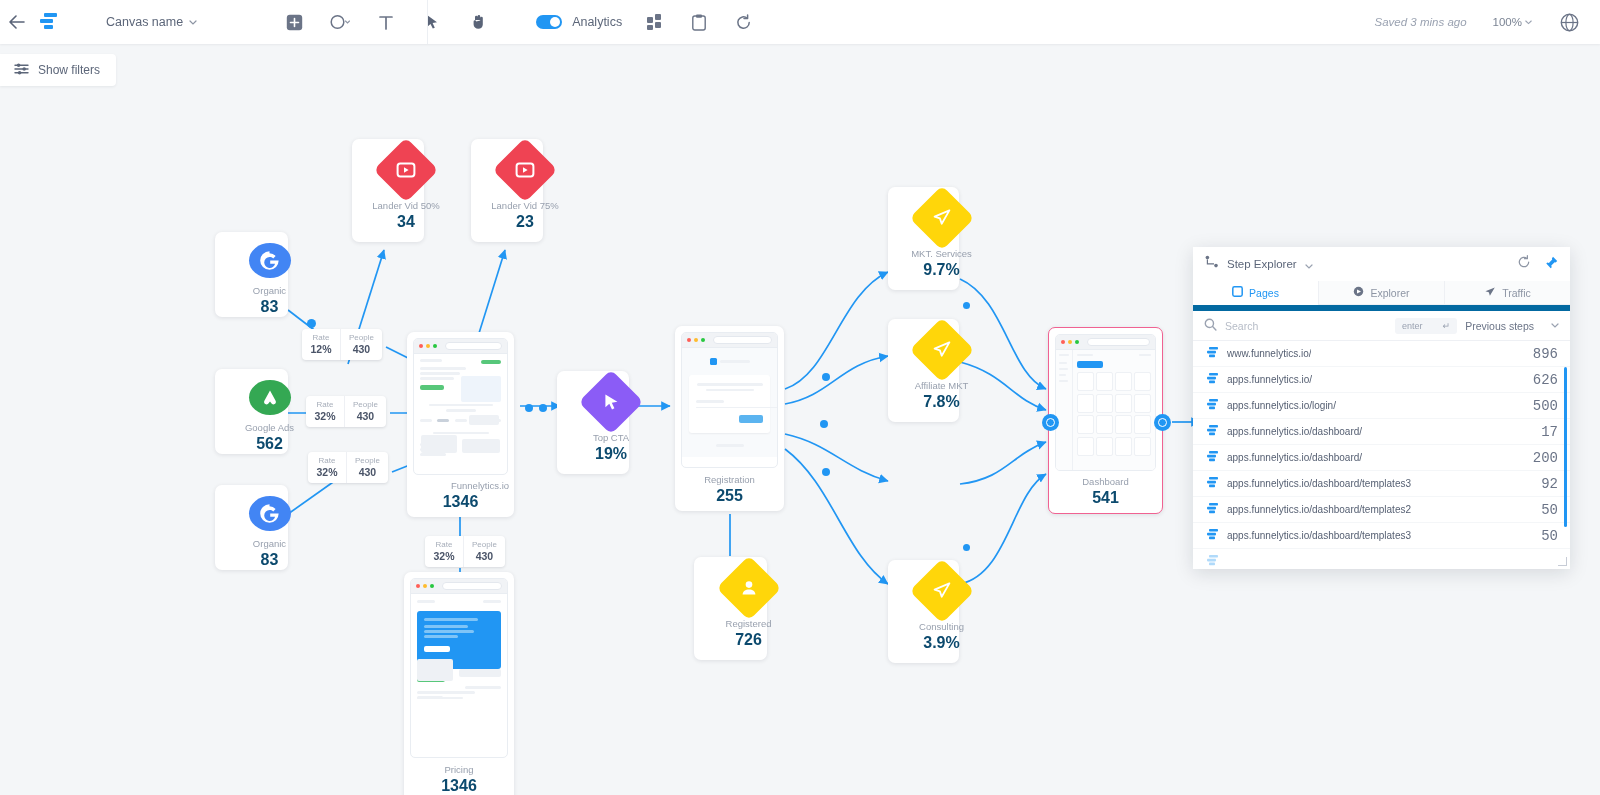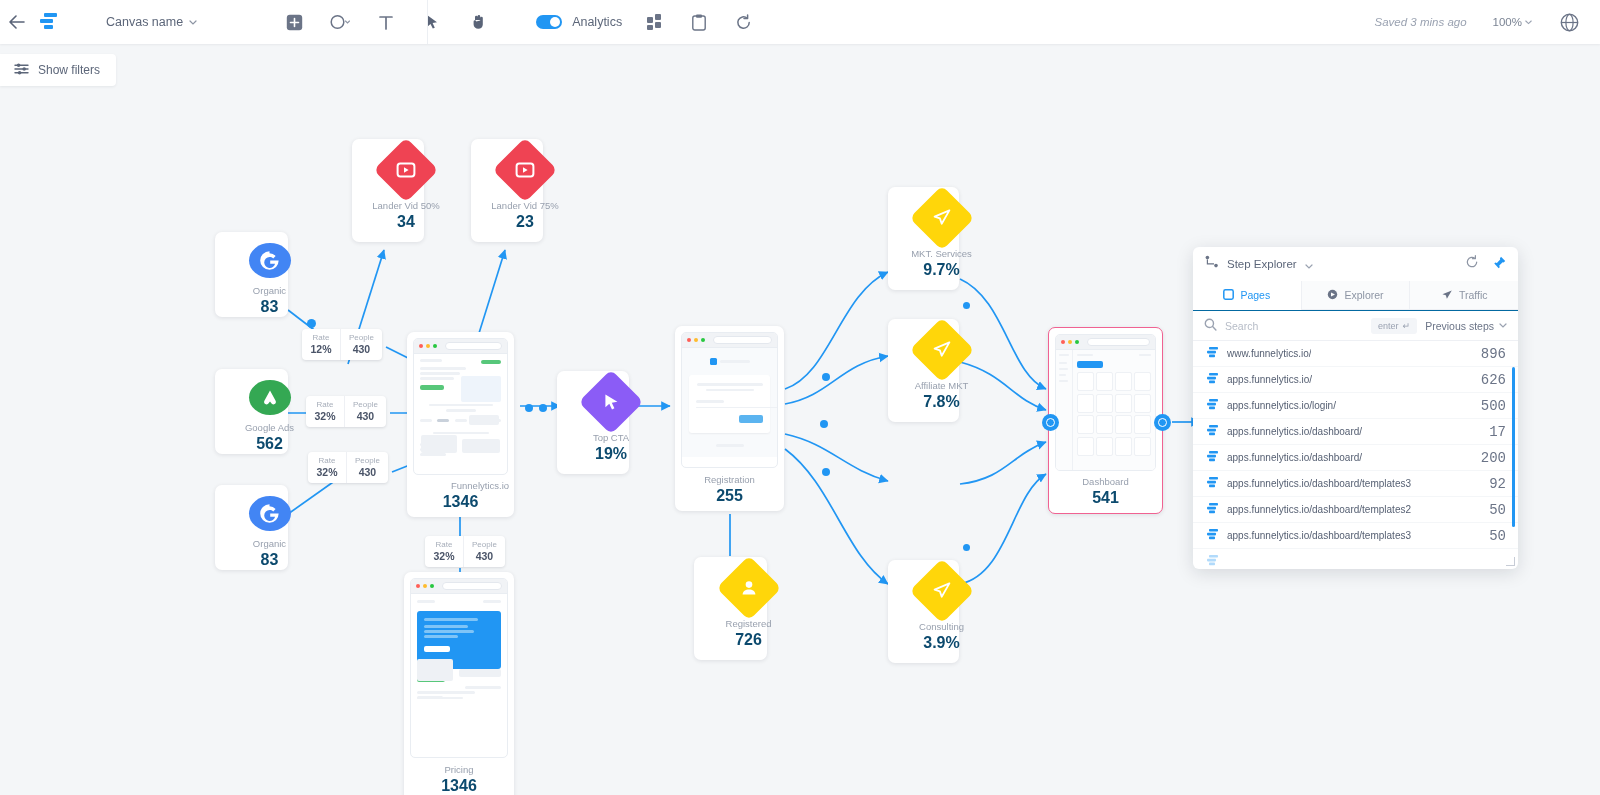--- a/index.html
+++ b/index.html
@@ -88,36 +88,36 @@
   .pk{font-size:8px;color:#a7aeba;line-height:10px;}
   .pv{font-size:10.5px;font-weight:700;color:#4a5468;line-height:12px;}
 
   
   .knob{position:absolute;border-radius:50%;background:#2196f3;z-index:14;}
   .knobring{position:absolute;width:17px;height:17px;border-radius:50%;background:#2196f3;
     display:flex;align-items:center;justify-content:center;z-index:16;cursor:pointer;}
   .knobring::after{content:'';width:7px;height:7px;border-radius:50%;border:1.6px solid #fff;}
 
   
-  .explorer{position:absolute;left:1193px;top:247px;width:325px;height:322px;
-    background:#fff;border-radius:6px;box-shadow:0 4px 18px rgba(16,24,40,.13);
+  .explorer{position:absolute;left:1193px;top:247px;width:377px;height:322px;
+    background:#fff;border-radius:0;box-shadow:0 4px 18px rgba(16,24,40,.13);
     z-index:25;overflow:hidden;display:flex;flex-direction:column;}
   .ex-head{height:34px;display:flex;align-items:center;padding:0 12px;gap:8px;}
   .ex-title{font-size:11.5px;color:#5c6679;}
   .ex-head-r{margin-left:auto;display:flex;align-items:center;gap:14px;}
-  .ex-tabs{display:flex;height:30px;border-bottom:1px solid #0369a1;justify-content:center;}
+  .ex-tabs{display:flex;height:30px;border-bottom:6px solid #0369a1;justify-content:center;}
   .ex-tab{flex:1;display:flex;align-items:center;justify-content:center;gap:6px;
     font-size:10.5px;color:#8d95a4;cursor:pointer;background:#fafbfc;border-bottom:1px solid #eef0f4;}
   .ex-tab.active{background:#fff;color:#2196f3;border-bottom:1.5px solid #fff;}
   .ex-tab + .ex-tab{border-left:1px solid #eef0f4;}
   .ex-search{height:30px;display:flex;align-items:center;padding:0 11px;gap:8px;border-bottom:1px solid #eef0f4;}
   .ex-sinput{flex:1;border:0;outline:0;font-size:10.5px;color:#5c6679;font-family:inherit;background:transparent;}
   .ex-sinput::placeholder{color:#b6bcc7;}
-  .enterkey{font-size:9px;color:#9aa2b1;background:#f3f5f8;border-radius:3px;padding:3px 7px;display:flex;gap:4px;align-items:center;}
-  .prevsteps{font-size:10.5px;color:#6b7487;display:flex;align-items:center;gap:5px;cursor:pointer;white-space:nowrap;}
+  .enterkey{font-size:9px;color:#9aa2b1;background:#f3f5f8;border-radius:3px;padding:3px 7px;display:flex;gap:20px;align-items:center;}
+  .prevsteps{font-size:10.5px;color:#6b7487;display:flex;align-items:center;gap:17px;cursor:pointer;white-space:nowrap;}
   .ex-list{flex:1;overflow:hidden;position:relative;}
   .ex-row{height:26px;display:flex;align-items:center;padding:0 12px 0 14px;gap:9px;
     border-bottom:1px solid #f4f6f8;cursor:pointer;}
   .ex-url{font-size:10px;color:#555f72;white-space:nowrap;overflow:hidden;}
   .ex-cnt{margin-left:auto;font-size:14px;color:#6b7487;font-family:Liberation Mono, monospace;}
   .ex-scroll{position:absolute;right:3px;top:26px;width:3px;height:160px;background:#2196f3;border-radius:2px;}
   .ex-resize{position:absolute;right:3px;bottom:3px;width:9px;height:9px;
     border-right:1.5px solid #c7ccd6;border-bottom:1.5px solid #c7ccd6;}
 </style>
 </head>

